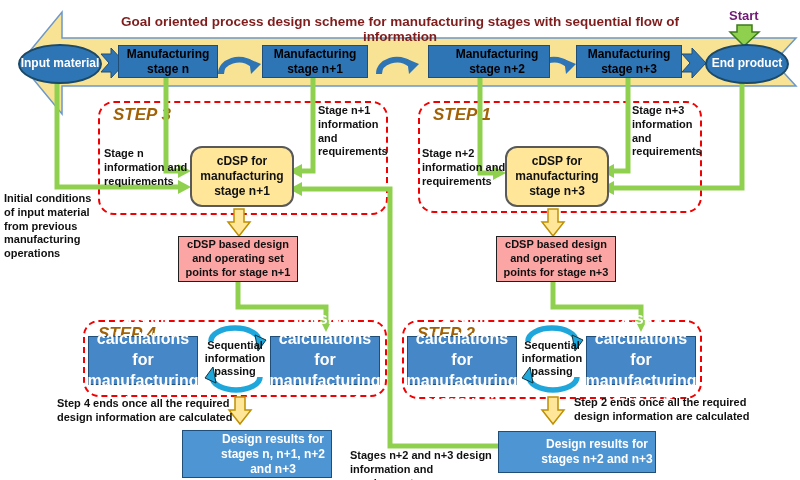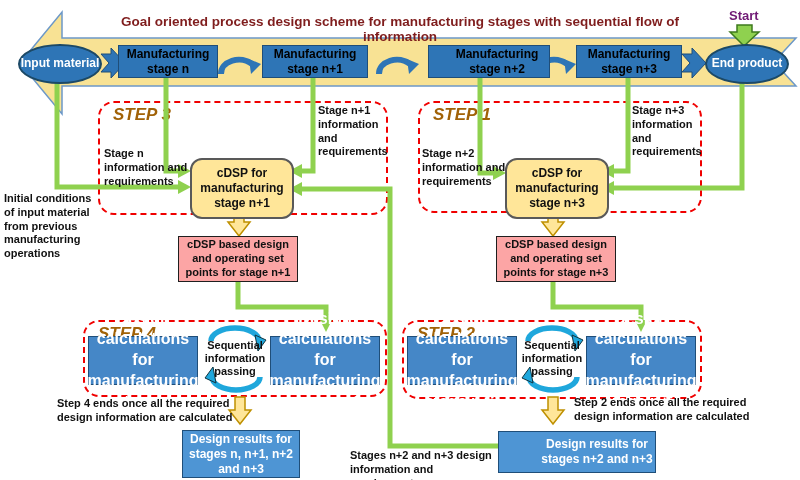--- a/index.html
+++ b/index.html
@@ -11,21 +11,21 @@
   .title{font-size:13.5px;font-weight:bold;color:#7f1d1d;text-align:center;z-index:4;}
   .startlbl{font-size:13px;font-weight:bold;color:#701a75;z-index:4;}
   .ellipse{background:#2E75B6;border:2px solid #1C4966;border-radius:50%;
            display:flex;align-items:center;justify-content:center;text-align:center;
            color:#fff;font-weight:bold;font-size:12px;line-height:1.15;z-index:3;}
   .mbox{background:#2E75B6;border:1.5px solid #1F4E79;display:flex;align-items:center;
         justify-content:flex-start;text-align:center;color:#000000;font-weight:bold;
         font-size:12px;line-height:1.2;z-index:3;}
   .cdsp{background:#FFE699;border:2px solid #595959;border-radius:12px;display:flex;
         align-items:center;justify-content:center;text-align:center;color:#111;
-        font-weight:bold;font-size:12px;line-height:1.25;z-index:3;margin-top:12px;}
+        font-weight:bold;font-size:12px;line-height:1.25;z-index:3;}
   .orange{background:#fca5a5;border:1.5px solid #1f1f1f;display:flex;align-items:center;
         justify-content:center;text-align:center;color:#111;font-weight:bold;
         font-size:11px;line-height:1.25;z-index:3;}
   .calc{background:#4587C7;border:1.5px solid #1F4E79;display:flex;align-items:center;
         justify-content:center;text-align:center;color:#fff;font-weight:bold;
         font-size:16px;line-height:1.3;z-index:3;}
   .result{background:#4E95D4;border:1.5px solid #1F4E79;display:flex;align-items:center;
         justify-content:center;text-align:center;color:#fff;font-weight:bold;
         font-size:12px;line-height:1.25;z-index:3;}
   .stepbox{border:2px dashed #F00000;border-radius:16px;z-index:1;}
@@ -172,21 +172,21 @@
   </div>
   <div class="abs calc" style="left:407px;top:336px;width:108px;height:47px;">
        <span>Design calculations for manufacturing stage n+2</span>
     </div>
   <div class="abs cyc" style="left:518px;top:339px;width:68px;">Sequential information passing</div>
   <div class="abs calc" style="left:586px;top:336px;width:108px;height:47px;">
        <span>Design calculations for manufacturing stage n+3</span>
     </div>
 
   <div class="abs note" style="left:57px;top:397px;width:188px;">Step 4 ends once all the required design information are calculated</div>
-  <div class="abs result" style="left:182px;top:430px;width:116px;height:46px;">
+  <div class="abs result" style="left:182px;top:430px;width:116px;height:46px;padding-left:32px;">
        <span>Design results for stages n, n+1, n+2 and n+3</span>
     </div>
 
   <div class="abs note" style="left:574px;top:396px;width:190px;">Step 2 ends once all the required design information are calculated</div>
   <div class="abs result" style="left:498px;top:431px;width:116px;height:40px;padding-left:40px;">
        <span>Design results for stages n+2 and n+3</span>
     </div>
 
   <div class="abs note" style="left:350px;top:449px;width:152px;">Stages n+2 and n+3 design information and requirements</div>
 

